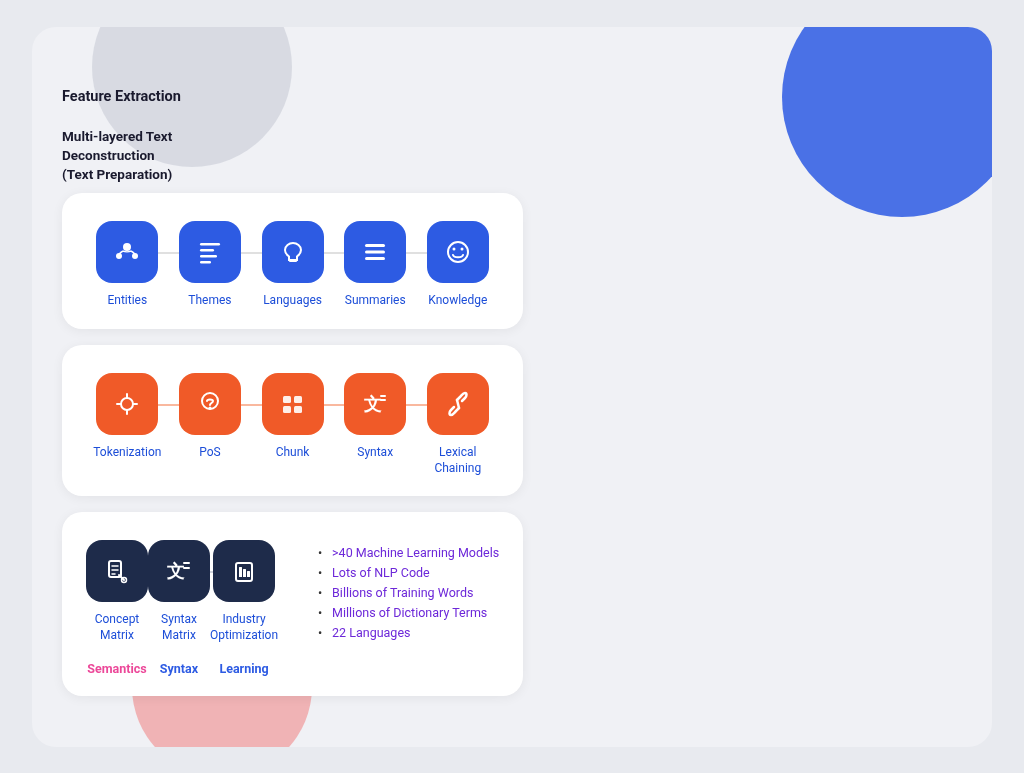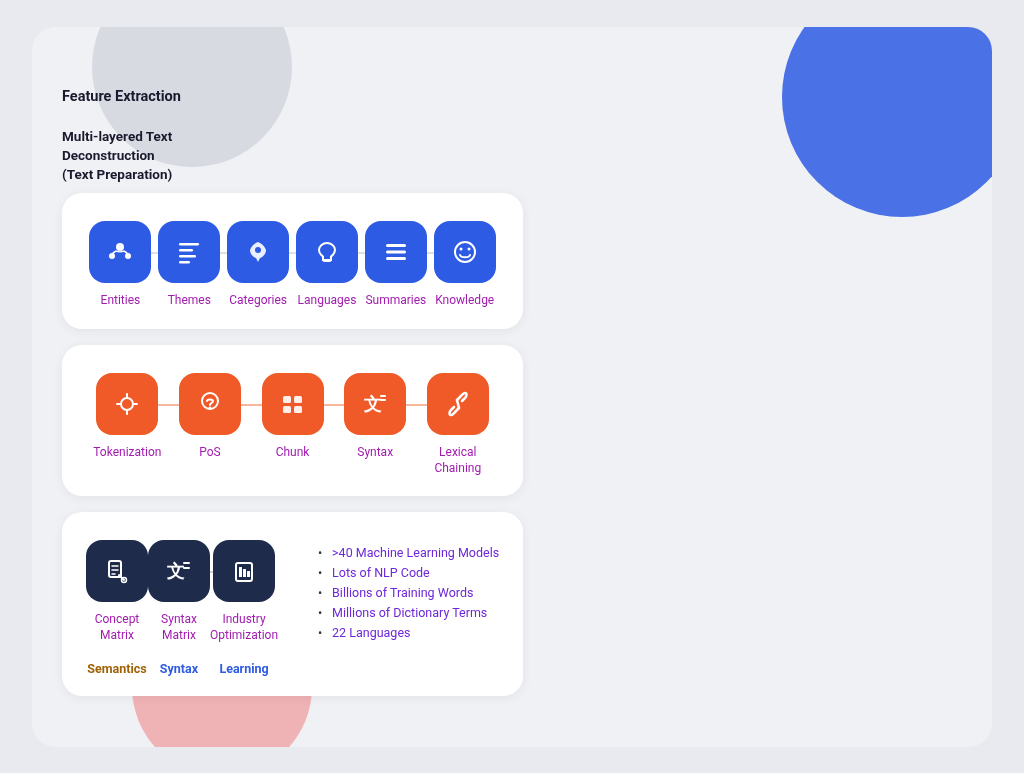--- a/index.html
+++ b/index.html
@@ -116,21 +116,21 @@
       font-size: 28px;
       color: white;
     }
 
     .icon-box.blue { background: #2d5be3; }
     .icon-box.orange { background: #f05a28; }
     .icon-box.dark { background: #1e2b4a; }
 
     .icon-label {
       font-size: 12px;
-      color: #a21caf;
+      color: #1d4ed8;
       text-align: center;
       line-height: 1.3;
       font-weight: 400;
     }
 
     
     .base-knowledge-content {
       display: flex;
       align-items: flex-start;
       gap: 20px;
@@ -169,21 +169,21 @@
       color: #333;
     }
 
     .category-label {
       font-size: 12.5px;
       font-weight: 700;
       margin-top: 8px;
       text-align: center;
     }
 
-    .cat-semantics { color: #a16207; }
+    .cat-semantics { color: #ec4899; }
     .cat-syntax { color: #2d5be3; }
     .cat-context { color: #2d5be3; }
 
     
     svg { display: block; }
 
     
     .connected-row {
       display: flex;
       align-items: flex-start;
@@ -259,29 +259,20 @@
               <svg width="32" height="32" viewBox="0 0 32 32" fill="none">
                 <rect x="6" y="7" width="20" height="2.5" rx="1.2" fill="white"></rect>
                 <rect x="6" y="13" width="14" height="2.5" rx="1.2" fill="white"></rect>
                 <rect x="6" y="19" width="17" height="2.5" rx="1.2" fill="white"></rect>
                 <rect x="6" y="25" width="11" height="2.5" rx="1.2" fill="white"></rect>
               </svg>
             </div>
             <span class="icon-label">Themes</span>
           </div>
 
-          <div class="icon-item">
-            <div class="icon-box blue">
-              <svg width="32" height="32" viewBox="0 0 32 32" fill="none">
-                <path d="M16 6C16 6 10 8 8 14C8 18 11 21 14 22L16 26L18 22C21 21 24 18 24 14C22 8 16 6 16 6Z" fill="white" opacity="0.9"></path>
-                <circle cx="16" cy="14" r="3" fill="#2d5be3"></circle>
-              </svg>
-            </div>
-            <span class="icon-label">Categories</span>
-          </div>
 
           <div class="icon-item">
             <div class="icon-box blue">
               <svg width="32" height="32" viewBox="0 0 32 32" fill="none">
                 <path d="M16 7C12 7 8 10 8 14C8 17 10 19 12 20.5V24H20V20.5C22 19 24 17 24 14C24 10 20 7 16 7Z" stroke="white" stroke-width="2" fill="none"></path>
                 <rect x="12" y="24" width="8" height="2" rx="1" fill="white"></rect>
               </svg>
             </div>
             <span class="icon-label">Languages</span>
           </div>

